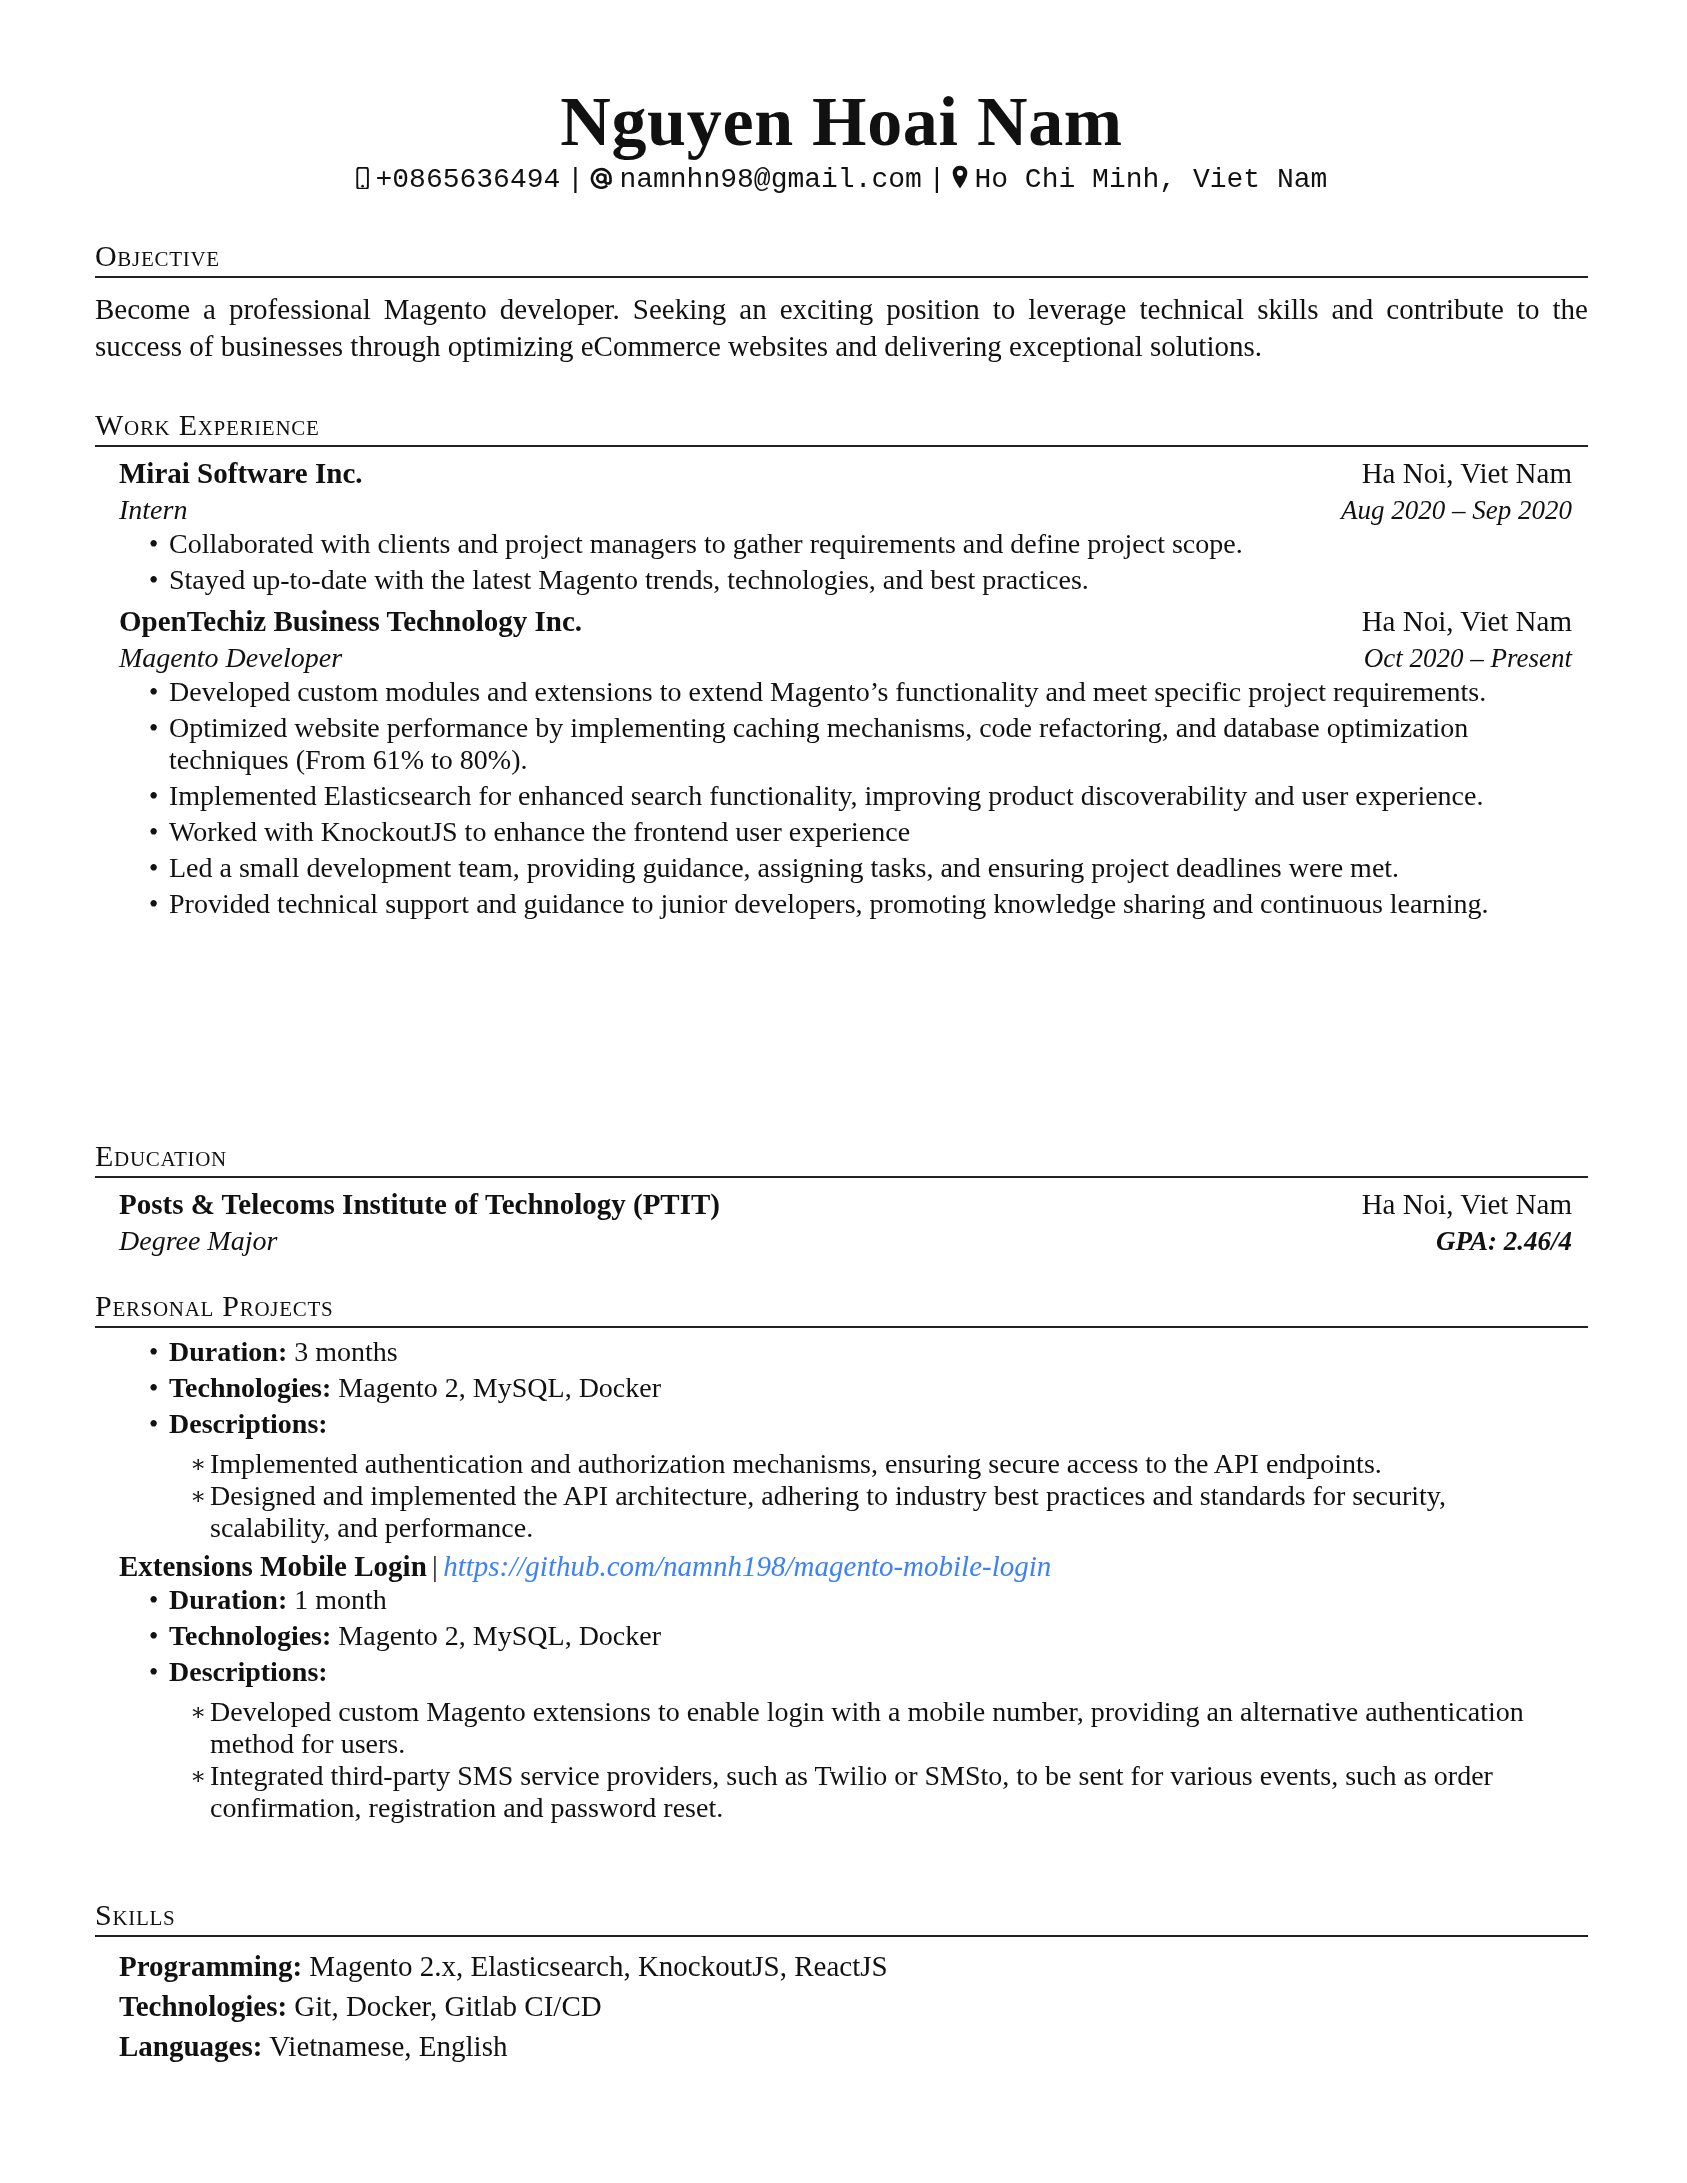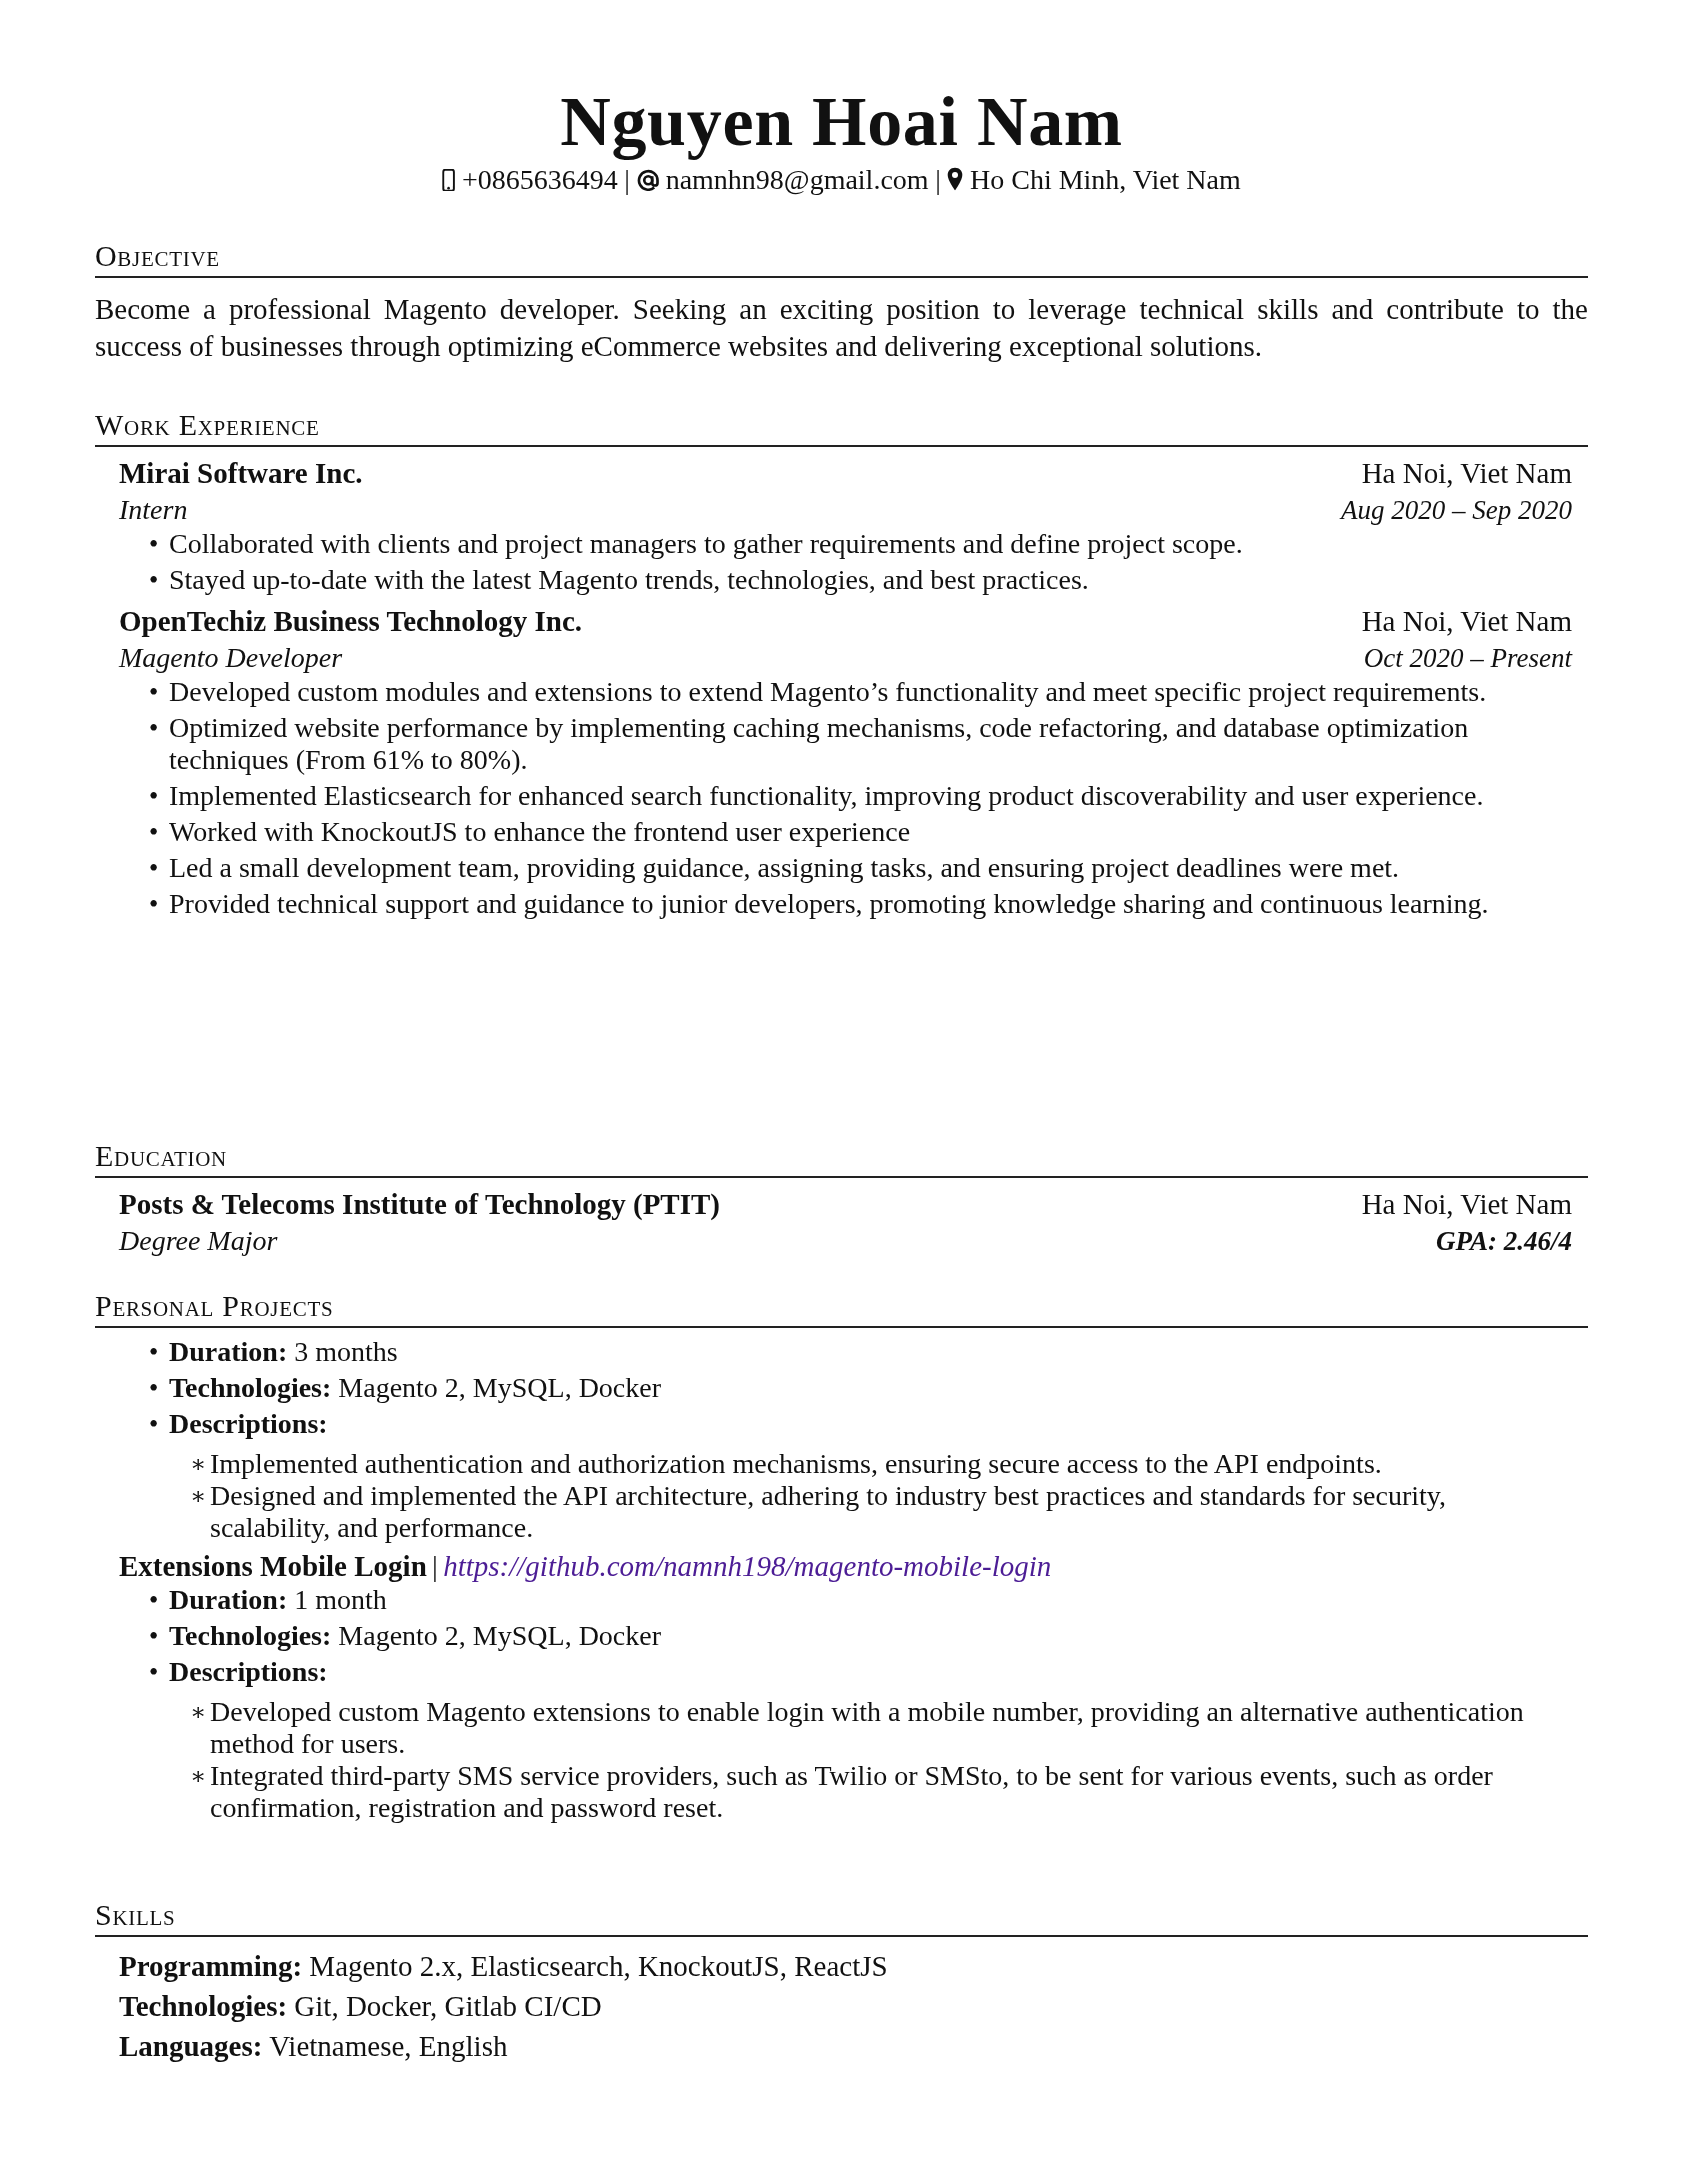--- a/index.html
+++ b/index.html
@@ -11,21 +11,21 @@
   .page {
     position: absolute; left: 95px; top: 0; width: 1493px;
     font-family: "Liberation Serif", "DejaVu Serif", serif;
     font-size: 29px; line-height: 36px;
   }
   .header { text-align: center; padding-top: 87px; }
   .name {
     font-family: "Liberation Serif", serif;
     font-size: 70px; line-height: 70px; font-weight: 700; letter-spacing: 0.7px;
   }
-  .contact { font-size: 28px; line-height: 32px; margin-top: 6.6px; }
+  .contact { font-size: 28px; line-height: 32px; margin-top: 6.6px; font-family: Liberation Mono, monospace; }
   .contact .sep { margin: 0 6.6px; }
   .icon { display: inline-block; vertical-align: -2.6px; margin-right: 6.6px; }
   .icon svg { display: block; }
 
   .section { position: absolute; left: 0; width: 1493px; }
   .sec-title {
     font-size: 30px; line-height: 33px; font-variant: small-caps; letter-spacing: 0.7px;
   }
   .sec-rule { height: 0; border-top: 2px solid #222; margin-top: 4px; }
 
@@ -43,21 +43,21 @@
   ul.bullets > li { position: relative; font-size: 28px; line-height: 32px; padding-bottom: 4px; }
   ul.bullets > li::before {
     content: "\2022"; position: absolute; left: -20px; top: 0; font-size: 26.5px;
   }
   ul.stars { list-style: none; margin: 8px 0 0 0; padding: 0 0 0 41px; }
   ul.stars > li { position: relative; font-size: 28px; line-height: 32px; }
   ul.stars > li::before {
     content: "\2217"; position: absolute; left: -20px; top: 0; font-size: 24px;
   }
   .b { font-weight: 700; }
-  .link { color: #4c1d95; font-style: italic; }
+  .link { color: #3b82f6; font-style: italic; }
   .pipe { margin: 0 5.3px; }
   .skill-line { font-size: 29px; line-height: 40px; margin-left: 24px; }
 </style>
 </head>
 <body>
 
 <div class="page">
 
   <div class="header">
     <div class="name">Nguyen Hoai Nam</div>

